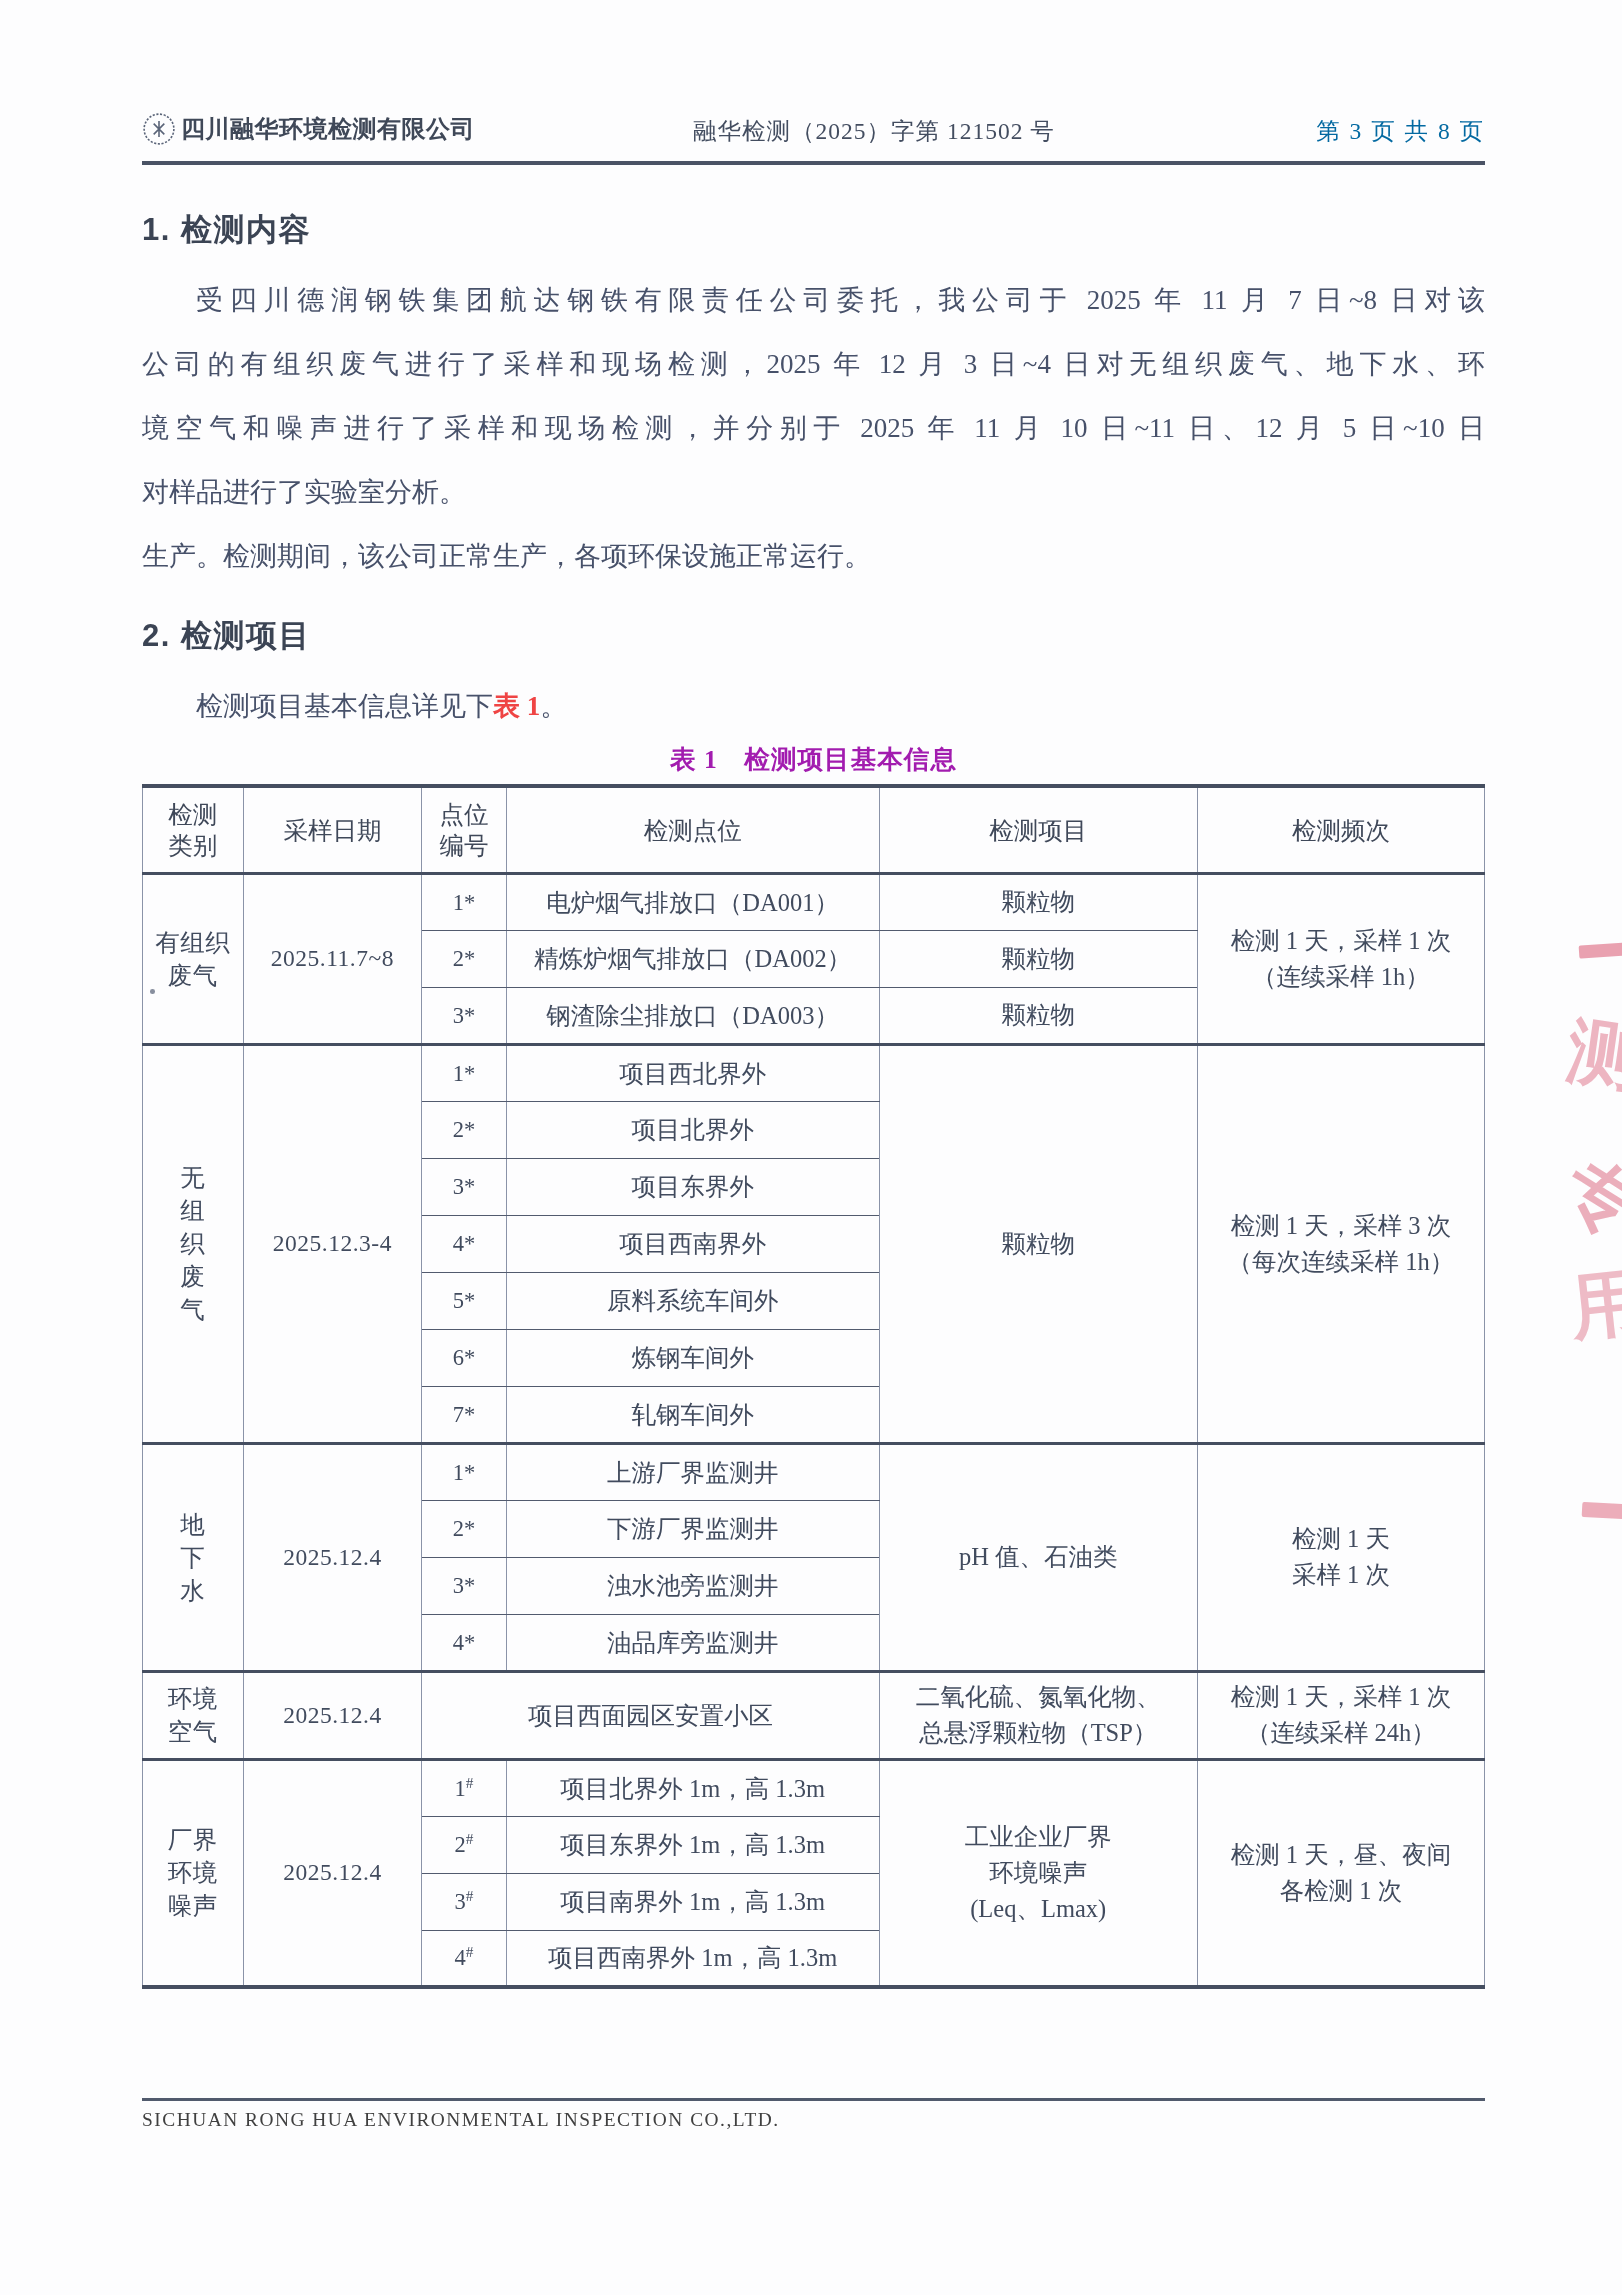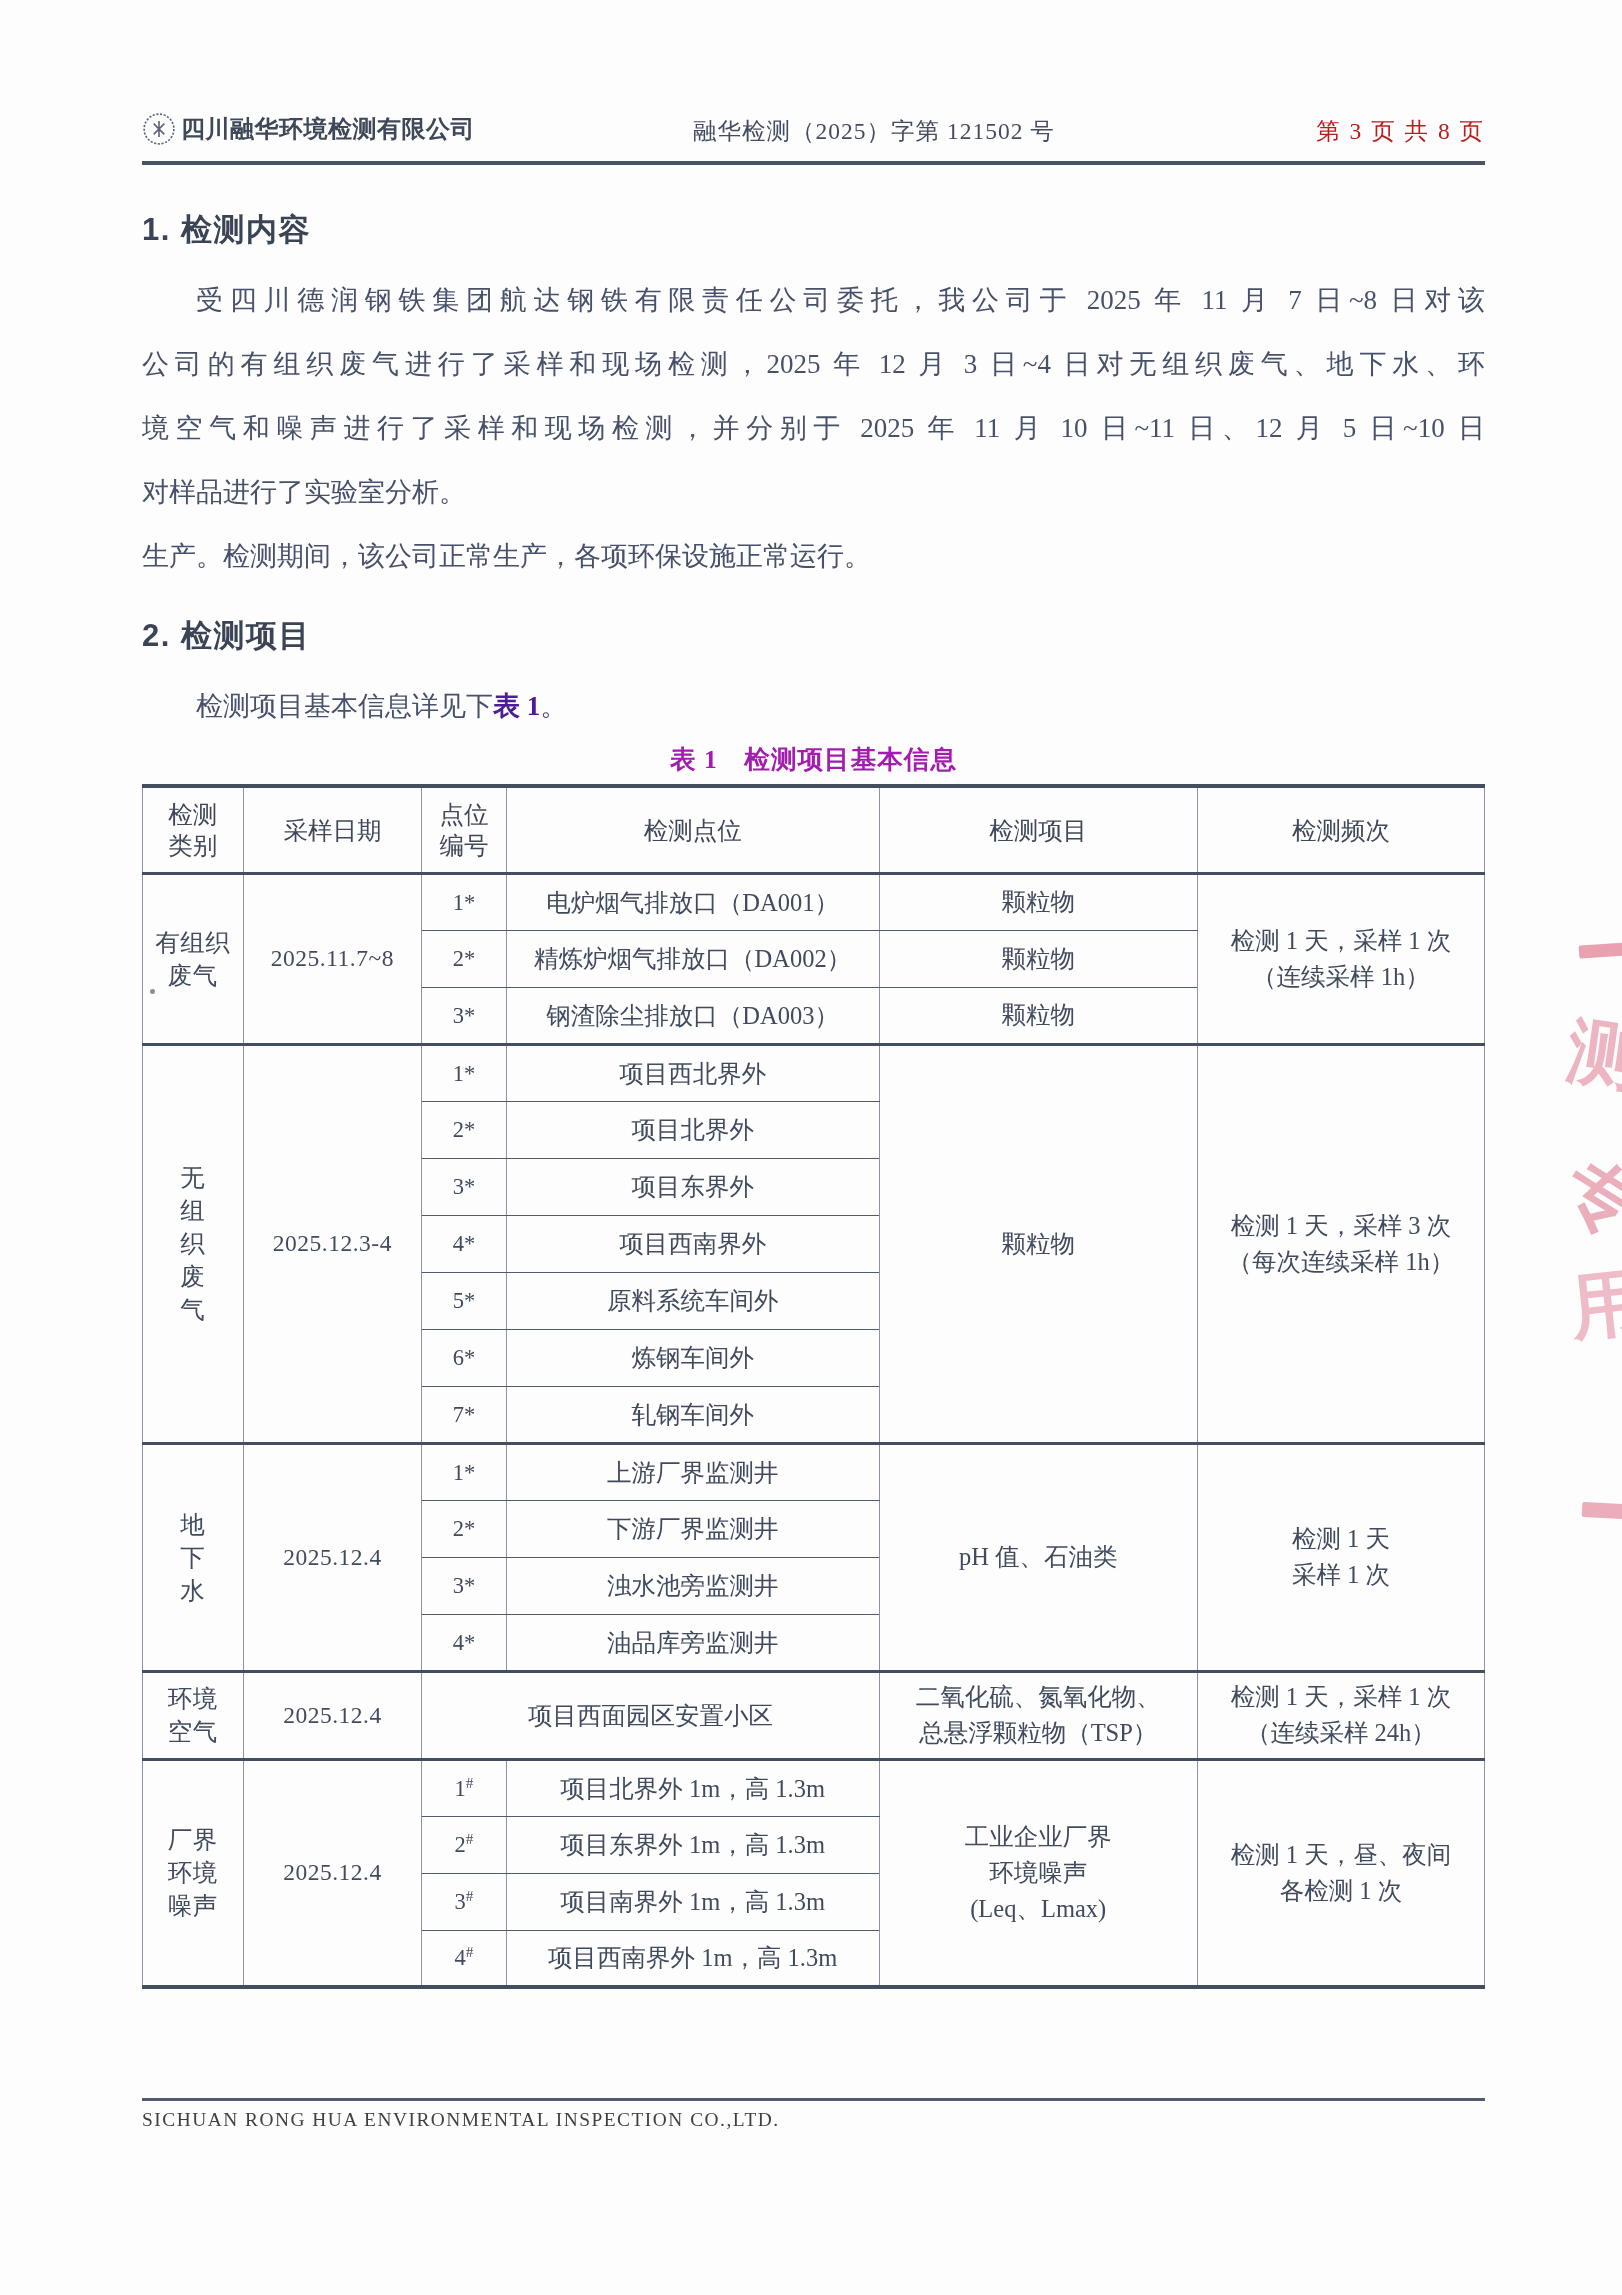--- a/index.html
+++ b/index.html
@@ -12,33 +12,33 @@
   .content{position:absolute;left:142px;top:0;width:1343px;}
 
   
   .doc-header{position:relative;margin-top:112px;height:41px;text-align:right;}
   .brand{position:absolute;left:0;top:0;display:flex;align-items:center;gap:5.1px;}
   .logo{width:34px;height:34px;flex:0 0 auto;}
   .brand-name{font-family:"Liberation Sans","DejaVu Sans",sans-serif;font-weight:bold;
     font-size:24px;color:#3f4858;letter-spacing:0.5px;}
   .doc-number{position:absolute;left:54.5%;transform:translateX(-50%);top:3.1px;
     font-size:23.5px;color:#434d60;letter-spacing:1px;white-space:nowrap;}
-  .page-info{position:absolute;right:0;top:3.1px;font-size:23.5px;color:#b91c1c;letter-spacing:2px;white-space:nowrap;}
+  .page-info{position:absolute;right:0;top:3.1px;font-size:23.5px;color:#0369a1;letter-spacing:2px;white-space:nowrap;}
   .header-rule{margin-top:8.2px;height:3.6px;background:#4a5365;}
 
   
   .sec-title{margin-top:44px;font-family:"Liberation Sans","DejaVu Sans",sans-serif;
     font-weight:bold;font-size:31px;color:#3b4454;letter-spacing:1.5px;}
   .sec-title.second{margin-top:26.6px;}
   .para{margin-top:17.4px;font-size:27px;color:#47516a;}
   .line{line-height:64px;text-align:justify;text-align-last:justify;}
   .line.end{text-align-last:left;}
   .line.indent{text-indent:54px;}
   .intro{margin-top:17.4px;font-size:27px;line-height:64px;color:#47516a;text-indent:54px;}
-  .intro b{color:#4c1d95;}
+  .intro b{color:#ef4444;}
 
   
   .tbl-caption{margin-top:6.1px;text-align:center;font-weight:bold;font-size:25.6px;
     color:#a21caf;letter-spacing:1px;line-height:32px;}
   table.report{width:100%;margin-top:8.2px;border-collapse:collapse;table-layout:fixed;
     border-top:4.1px solid #454e60;border-bottom:4.1px solid #454e60;
     border-left:1px solid #8a93a8;border-right:1px solid #8a93a8;}
   th,td{border-left:1px solid #8a93a8;border-right:1px solid #8a93a8;
     text-align:center;vertical-align:middle;padding:3.1px 4.1px;overflow:hidden;}
   thead th{height:77px;font-weight:normal;font-size:24.5px;color:#3f4859;

